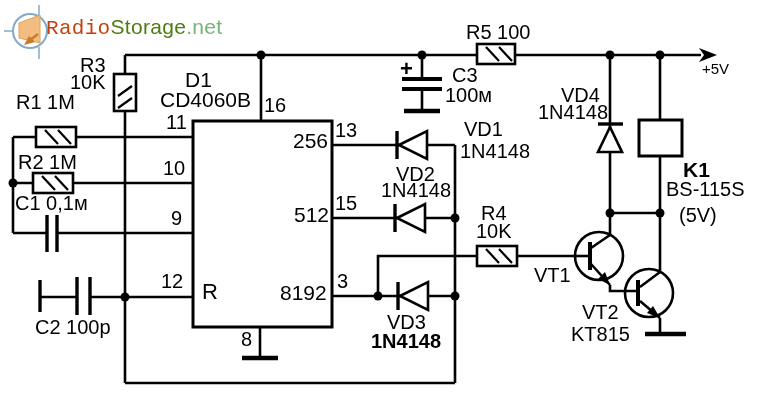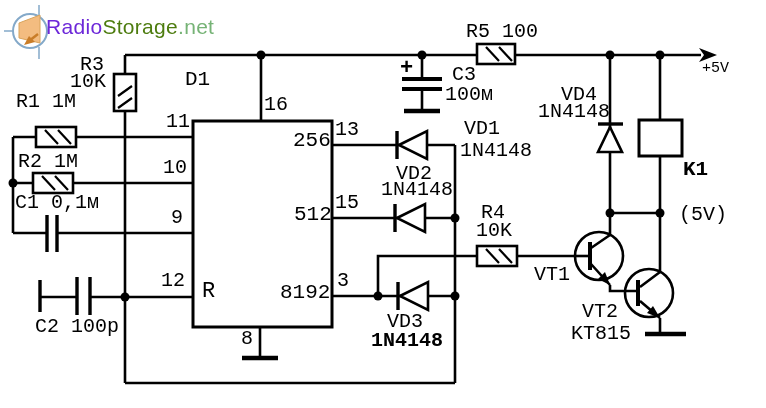--- a/index.html
+++ b/index.html
@@ -3,29 +3,29 @@
 <meta charset="utf-8">
 <style>
   html,body { margin:0; padding:0; background:#ffffff; }
   #stage {
     position:relative; width:766px; height:408px; background:#ffffff;
     font-family:"Liberation Sans", sans-serif; overflow:hidden;
   }
   #schematic { position:absolute; left:0; top:0; }
   #logo-icon { position:absolute; left:2px; top:2px; }
   .lbl {
-    position:absolute; font-family:Liberation Mono, monospace;
+    position:absolute; font-family:Liberation Sans, sans-serif;
     font-size:20px; color:#000; line-height:1; white-space:nowrap;text-align:right;
   }
   .b { font-weight:bold; }
   #logo-text {
     position:absolute; left:46px; top:16px; font-size:21px;
     letter-spacing:0.3px; line-height:1; white-space:nowrap;
   }
-  #logo-text .p1 { color:#6d28d9; }
+  #logo-text .p1 { color:#c2410c;font-family:Liberation Mono, monospace; }
   #logo-text .p2 { color:#4d7c0f; }
   #logo-text .p3 { color:#76b376; }
 </style>
 </head>
 <body>
 
 <div id="stage">
 
   <svg id="schematic" width="766" height="408" viewBox="0 0 766 408">
 
@@ -154,20 +154,21 @@
     <span class="p1">Radio</span><span class="p2">Storage</span><span class="p3">.net</span>
   </div>
 
   <div class="lbl" style="left:702px;top:61px;font-size:15px">+5V</div>
   <div class="lbl" style="left:466px;top:22px">R5 100</div>
 
   <div class="lbl" style="left:80px;top:55px">R3</div>
   <div class="lbl" style="left:70px;top:72px">10K</div>
 
   <div class="lbl" style="left:185px;top:69px;font-size:21px">D1</div>
+  <div class="lbl" style="left:160px;top:89px;font-size:21px">CD4060B</div>
 
   <div class="lbl" style="left:16px;top:92px">R1 1M</div>
   <div class="lbl" style="left:18px;top:152px">R2 1M</div>
   <div class="lbl" style="left:15px;top:193px">C1 0,1м</div>
   <div class="lbl" style="left:35px;top:317px">C2 100p</div>
 
   <div class="lbl" style="left:166px;top:112px">11</div>
   <div class="lbl" style="left:163px;top:158px">10</div>
   <div class="lbl" style="left:171px;top:208px">9</div>
   <div class="lbl" style="left:161px;top:271px">12</div>
@@ -192,19 +193,20 @@
   <div class="lbl" style="left:381px;top:180px">1N4148</div>
   <div class="lbl" style="left:387px;top:312px">VD3</div>
   <div class="lbl b" style="left:371px;top:331px">1N4148</div>
   <div class="lbl" style="left:561px;top:85px">VD4</div>
   <div class="lbl" style="left:538px;top:102px">1N4148</div>
 
   <div class="lbl" style="left:481px;top:203px">R4</div>
   <div class="lbl" style="left:476px;top:221px">10K</div>
 
   <div class="lbl b" style="left:683px;top:159px;font-size:21px">K1</div>
+  <div class="lbl" style="left:666px;top:179px">BS-115S</div>
   <div class="lbl" style="left:679px;top:205px">(5V)</div>
 
   <div class="lbl" style="left:534px;top:265px">VT1</div>
   <div class="lbl" style="left:582px;top:302px">VT2</div>
   <div class="lbl" style="left:571px;top:324px">KT815</div>
 
 </div>
 
 </body></html>

